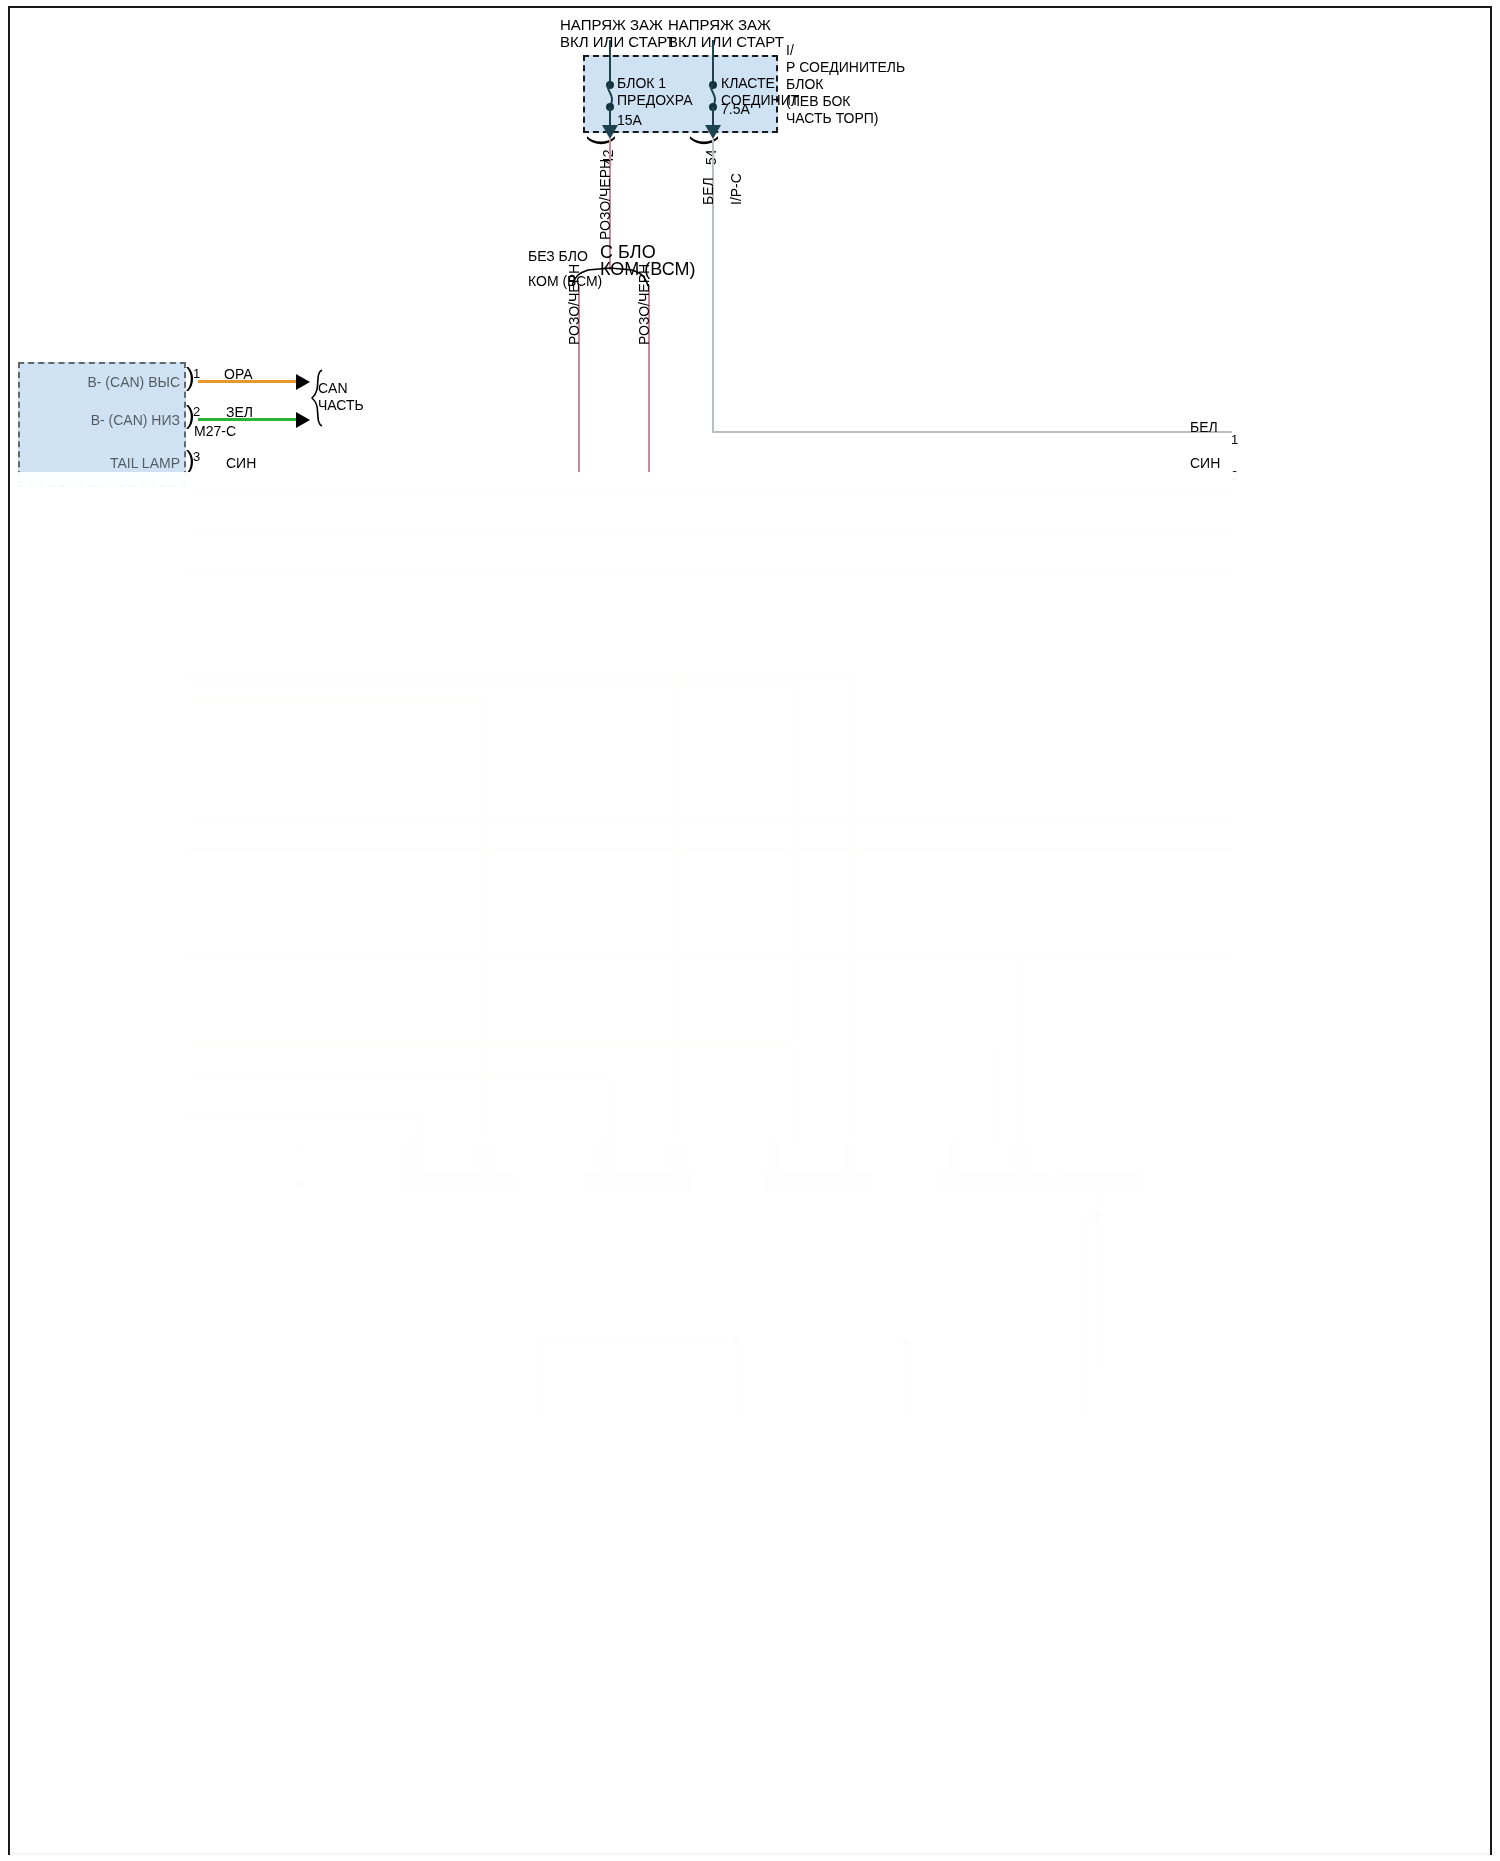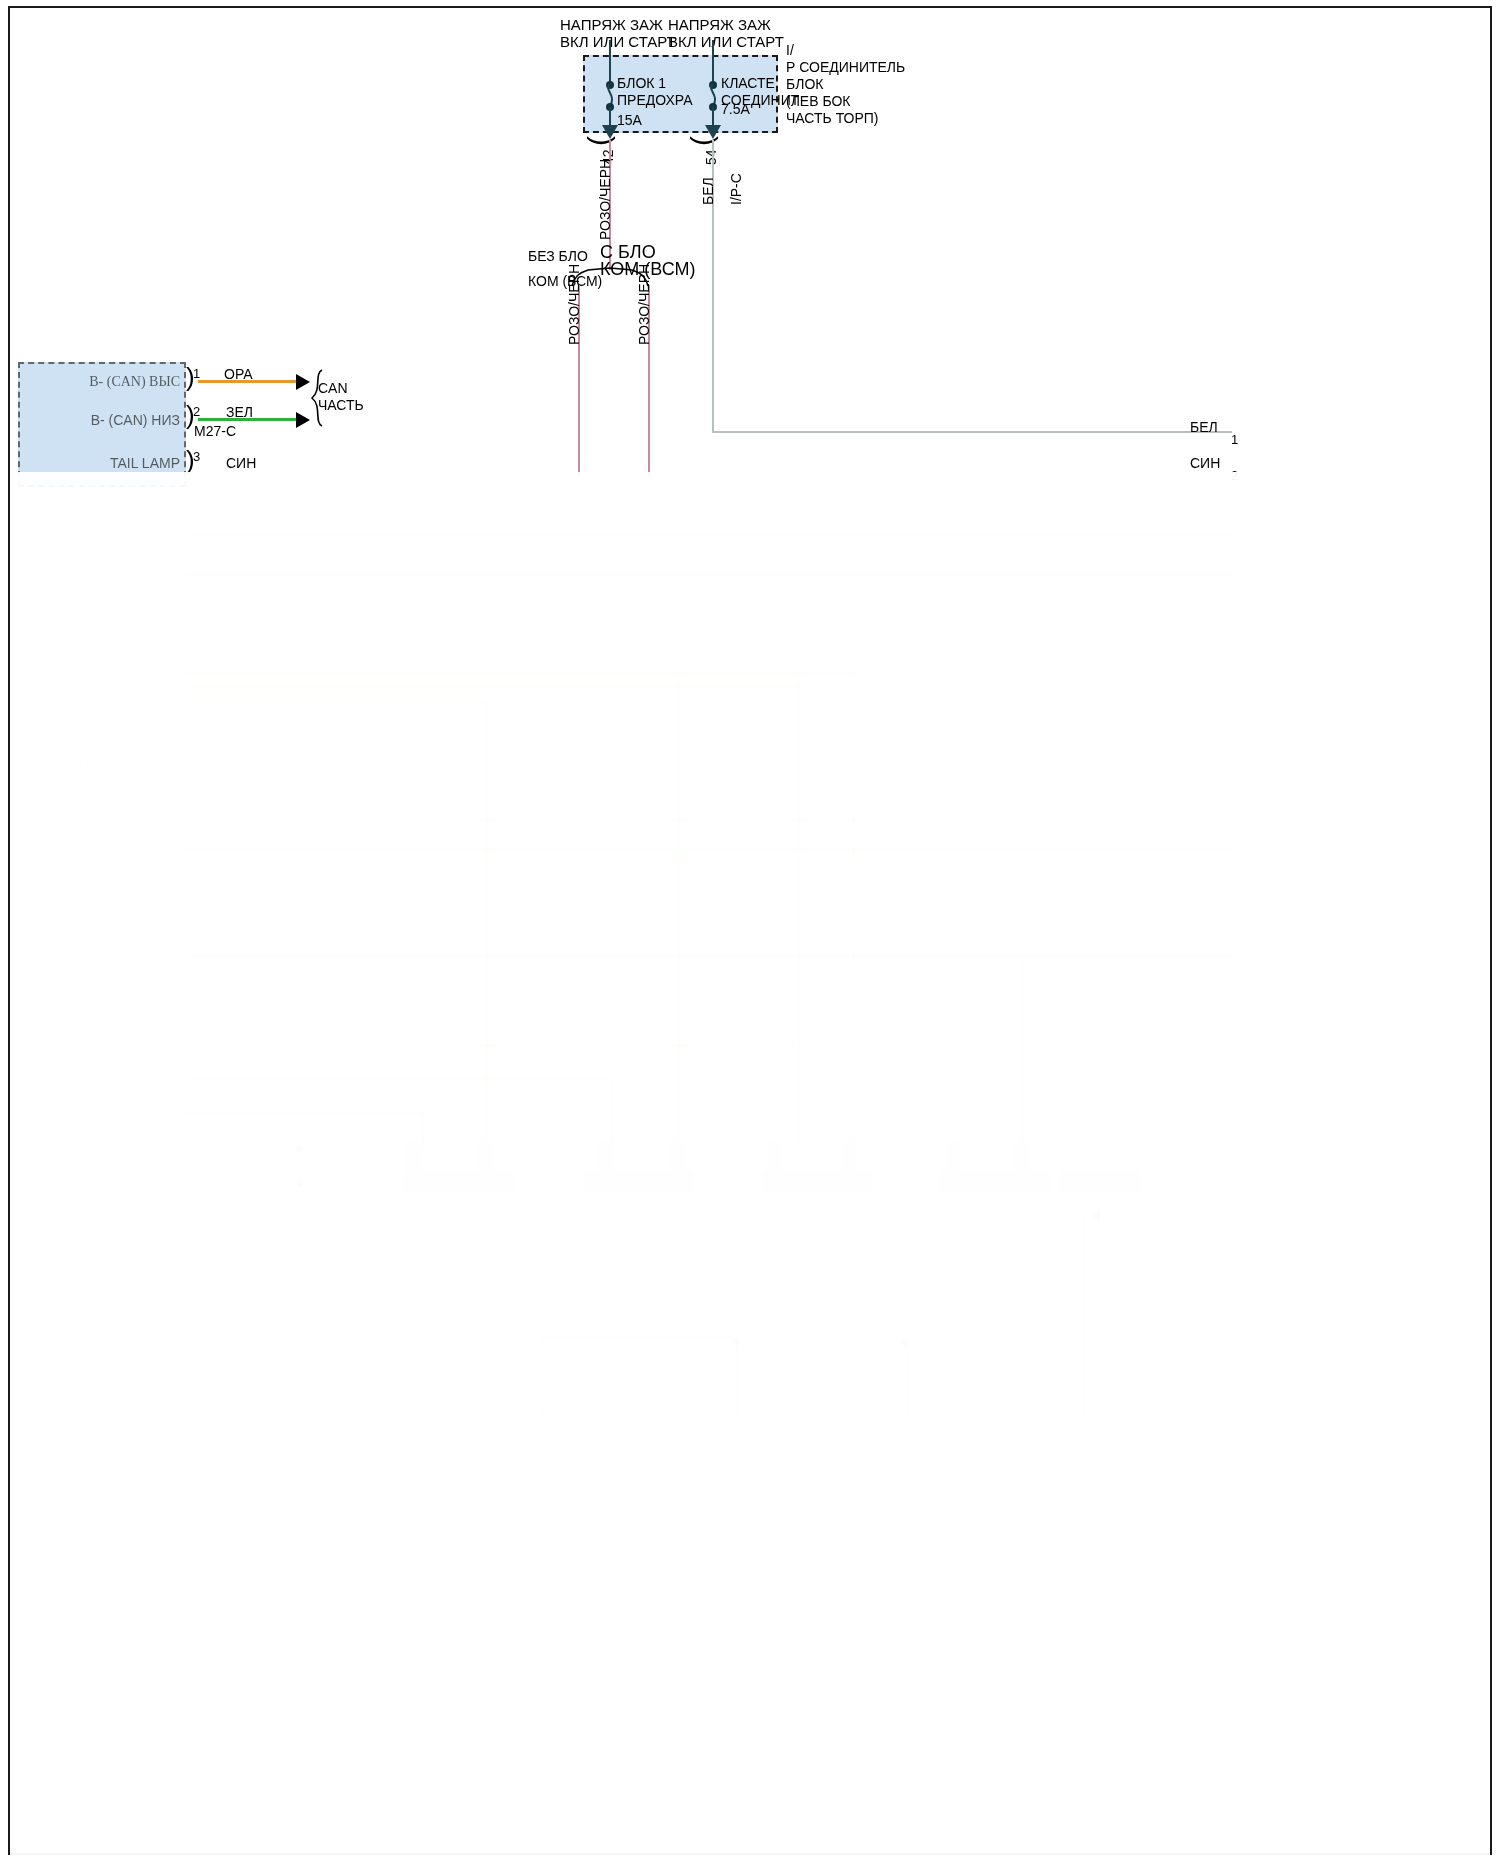--- a/index.html
+++ b/index.html
@@ -114,21 +114,21 @@
   <div class="wh" style="left:712px;top:431px;width:520px;background:#b9bec1;"></div>
   <div class="vert" style="left:700px;top:205px;font-size:14px;">БЕЛ</div>
 
   <div class="txt" style="left:1190px;top:419px;font-size:14px;">БЕЛ</div>
   <div class="txt" style="left:1231px;top:431px;font-size:13px;">1</div>
   <div class="txt" style="left:1190px;top:455px;font-size:14px;">СИН</div>
   <div class="txt" style="left:1231px;top:467px;font-size:13px;">2</div>
 
   <div class="box-dash" style="left:18px;top:362px;width:168px;height:125px;"></div>
 
-  <div class="pinlabel" style="left:40px;top:374px;width:140px;font-family:Liberation Serif, serif;">B- (CAN) ВЫС</div>
+  <div class="pinlabel" style="left:40px;top:374px;width:140px;">B- (CAN) ВЫС</div>
   <div class="conn-brk" style="left:186px;top:364px;font-size:26px;">)</div>
   <div class="pinnum" style="left:193px;top:366px;">1</div>
   <div class="wh" style="left:198px;top:380px;width:100px;height:3px;background:#e8972c;"></div>
   <div class="arrow-r" style="left:296px;top:374px;"></div>
   <div class="txt" style="left:224px;top:366px;font-size:14px;">ОРА</div>
 
   <div class="pinlabel" style="left:40px;top:412px;width:140px;">B- (CAN) НИЗ</div>
   <div class="conn-brk" style="left:186px;top:402px;font-size:26px;">)</div>
   <div class="pinnum" style="left:193px;top:404px;">2</div>
   <div class="wh" style="left:198px;top:418px;width:100px;height:3px;background:#2bb339;"></div>

